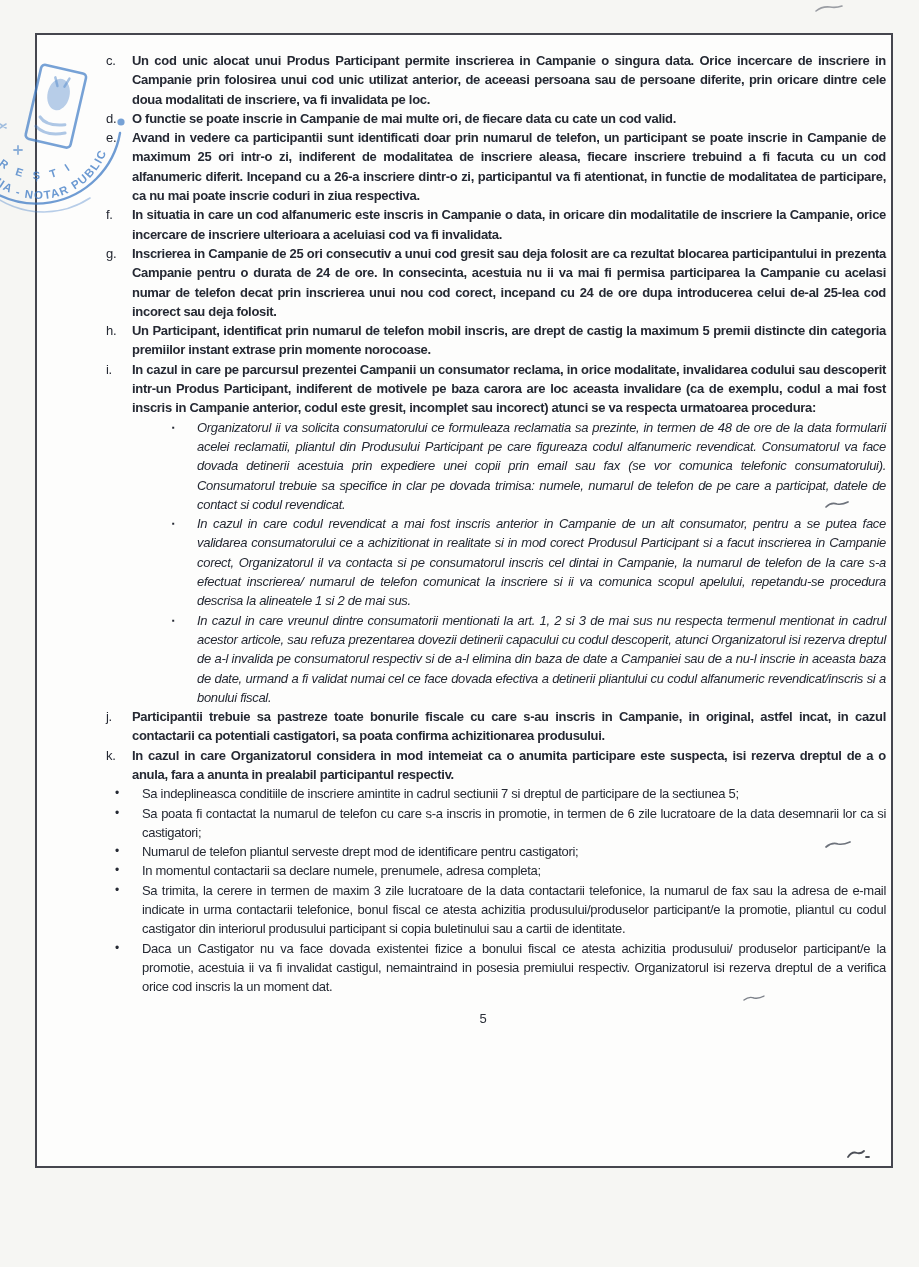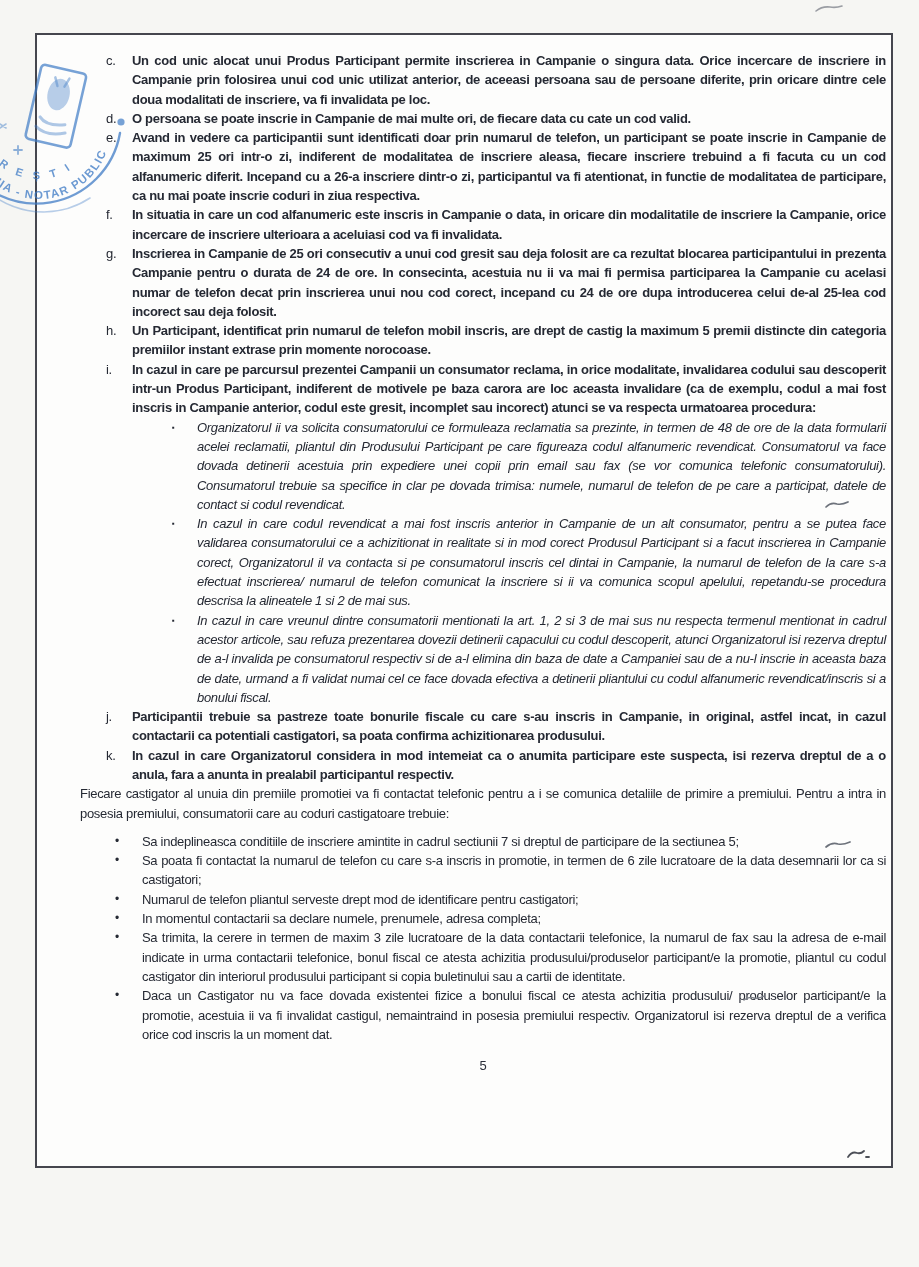--- a/index.html
+++ b/index.html
@@ -42,21 +42,21 @@
 
 <div class="frame">
   <div class="content">
 
     <div class="li">
       <span class="lm">c.</span>
       <p class="lt">Un cod unic alocat unui Produs Participant permite inscrierea in Campanie o singura data. Orice incercare de inscriere in Campanie prin folosirea unui cod unic utilizat anterior, de aceeasi persoana sau de persoane diferite, prin oricare dintre cele doua modalitati de inscriere, va fi invalidata pe loc.</p>
     </div>
     <div class="li">
       <span class="lm">d.</span>
-      <p class="lt">O persoana se poate inscrie in Campanie de mai multe ori, de fiecare data cu cate un cod valid.</p>
+      <p class="lt">O functie se poate inscrie in Campanie de mai multe ori, de fiecare data cu cate un cod valid.</p>
     </div>
     <div class="li">
       <span class="lm">e.</span>
       <p class="lt">Avand in vedere ca participantii sunt identificati doar prin numarul de telefon, un participant se poate inscrie in Campanie de maximum 25 ori intr-o zi, indiferent de modalitatea de inscriere aleasa, fiecare inscriere trebuind a fi facuta cu un cod alfanumeric diferit. Incepand cu a 26-a inscriere dintr-o zi, participantul va fi atentionat, in functie de modalitatea de participare, ca nu mai poate inscrie coduri in ziua respectiva.</p>
     </div>
     <div class="li">
       <span class="lm">f.</span>
       <p class="lt">In situatia in care un cod alfanumeric este inscris in Campanie o data, in oricare din modalitatile de inscriere la Campanie, orice incercare de inscriere ulterioara a aceluiasi cod va fi invalidata.</p>
     </div>
     <div class="li">
@@ -88,21 +88,20 @@
     <div class="li">
       <span class="lm">j.</span>
       <p class="lt">Participantii trebuie sa pastreze toate bonurile fiscale cu care s-au inscris in Campanie, in original, astfel incat, in cazul contactarii ca potentiali castigatori, sa poata confirma achizitionarea produsului.</p>
     </div>
     <div class="li">
       <span class="lm">k.</span>
       <p class="lt">In cazul in care Organizatorul considera in mod intemeiat ca o anumita participare este suspecta, isi rezerva dreptul de a o anula, fara a anunta in prealabil participantul respectiv.</p>
     </div>
 
 
-    <p class="intro">Fiecare castigator al unuia din premiile promotiei va fi contactat telefonic pentru a i se comunica detaliile de primire a premiului. Pentru a intra in posesia premiului, consumatorii care au coduri castigatoare trebuie:</p>
 
     <div class="bl">
       <span class="bm">•</span>
       <p class="lt">Sa indeplineasca conditiile de inscriere amintite in cadrul sectiunii 7 si dreptul de participare de la sectiunea 5;</p>
     </div>
     <div class="bl">
       <span class="bm">•</span>
       <p class="lt">Sa poata fi contactat la numarul de telefon cu care s-a inscris in promotie, in termen de 6 zile lucratoare de la data desemnarii lor ca si castigatori;</p>
     </div>
     <div class="bl">

